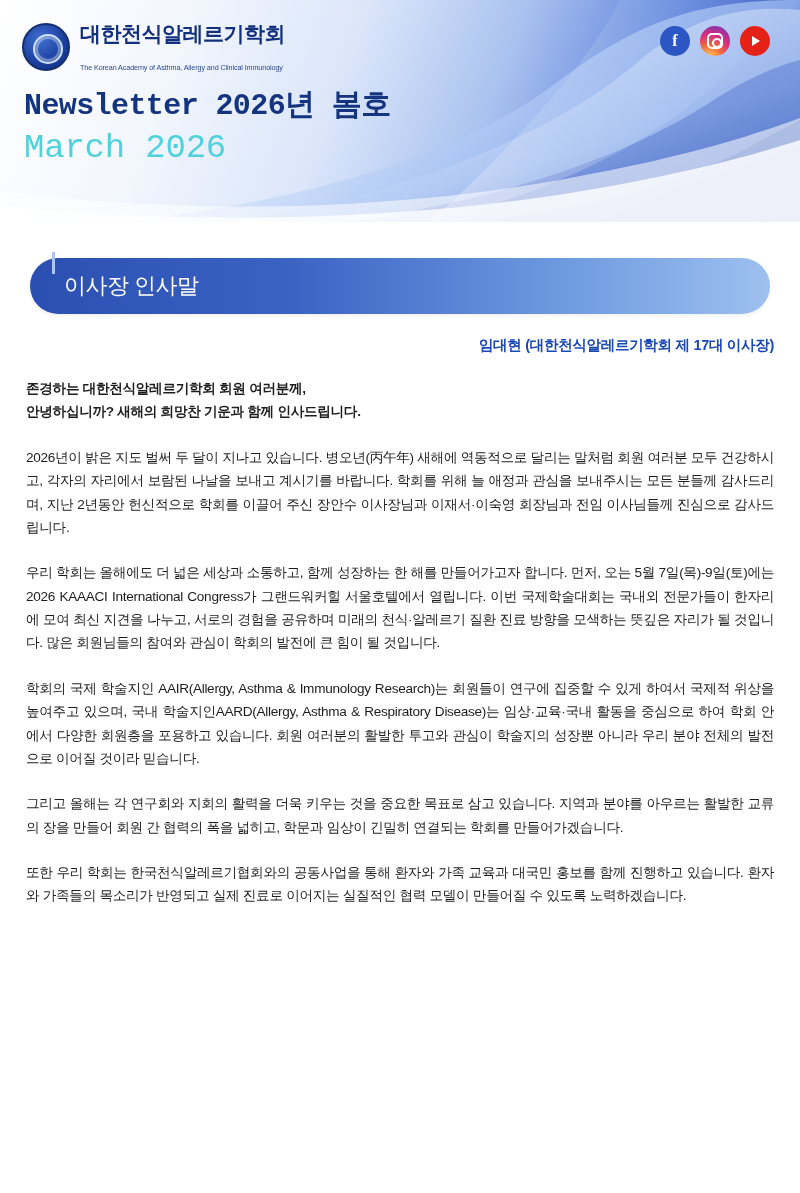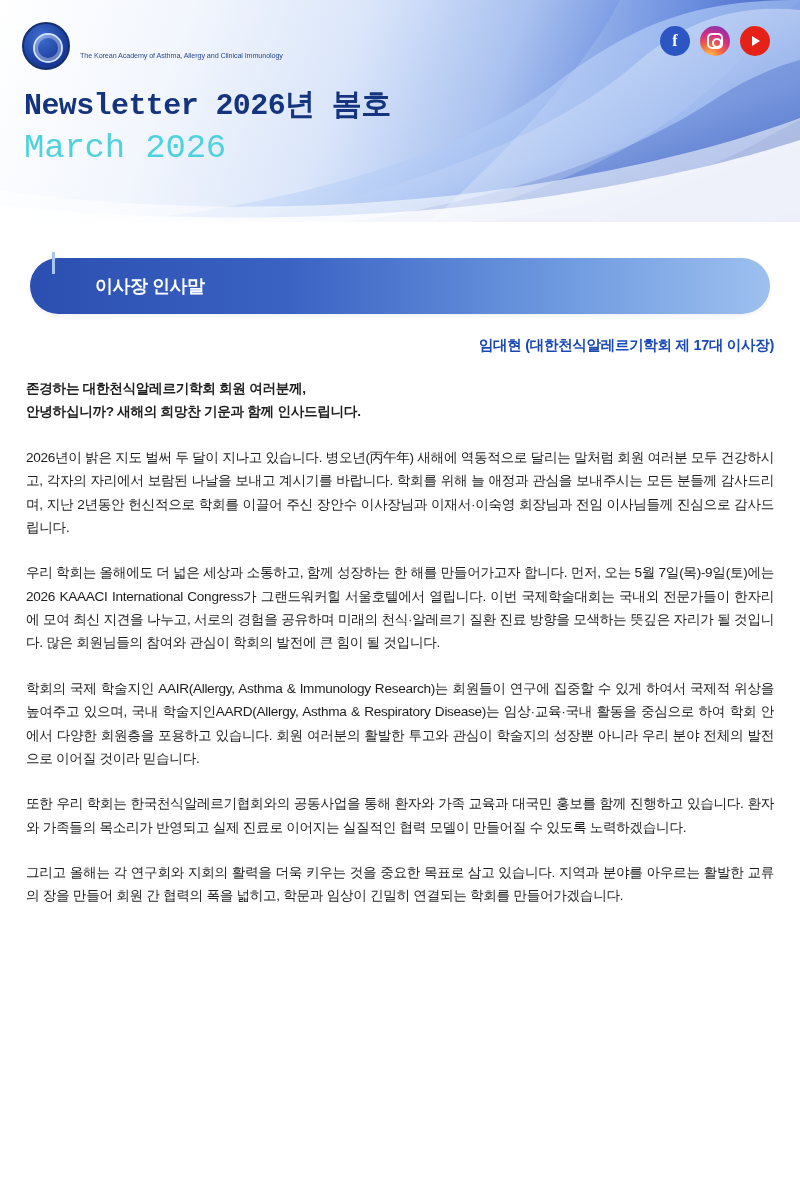--- a/index.html
+++ b/index.html
@@ -149,24 +149,23 @@
   .section-bar .tick {
     position: absolute;
     left: 22px;
     top: -6px;
     width: 3px;
     height: 22px;
     background: #a9c4ef;
   }
   .section-title {
     color: #ffffff;
-    font-size: 18px;
-    font-weight: bold;
+    font-size: 22px;
+    font-weight: normal;
     letter-spacing: -0.5px;
-    margin-left: 31px;
   }
 
   
   .byline {
     text-align: right;
     padding: 22px 26px 0 22px;
     color: #1a49b5;
     font-size: 14.5px;
     font-weight: bold;
     letter-spacing: -0.3px;
@@ -213,20 +212,21 @@
     <path d="M800,60 L800,222 L350,222 C520,196 640,150 720,96 C752,76 778,66 800,60 Z" fill="#3a5cc0" opacity="0.35"></path>
     <path d="M800,120 L800,222 L470,222 C600,208 700,176 762,140 C780,130 792,124 800,120 Z" fill="#1f3ea0" opacity="0.35"></path>
     <path d="M0,190 C170,215 380,212 560,180 C680,158 740,140 800,118 L800,222 L0,222 Z" fill="#ffffff" opacity="0.55"></path>
     <path d="M0,206 C200,226 420,220 600,188 C700,170 750,156 800,140 L800,222 L0,222 Z" fill="#ffffff" opacity="0.8"></path>
     <path d="M430,222 C560,190 660,140 730,70 C760,40 782,18 800,0 L800,0 L620,0 C590,60 520,140 430,222 Z" fill="url(#g3)" opacity="0.35"></path>
   </svg>
 
   <div class="logo-wrap">
     <div class="logo-mark"></div>
     <div>
+      <div class="logo-text-ko">대한천식알레르기학회</div>
       <div class="logo-text-en">The Korean Academy of Asthma, Allergy and Clinical Immunology</div>
     </div>
   </div>
 
   <div class="social">
     <div class="social-btn social-fb">
       <span>f</span>
     </div>
     <div class="social-btn social-ig">
       <span class="ig-glyph"></span>
@@ -249,15 +249,15 @@
   </div>
 </div>
 
 <div class="byline">임대현 (대한천식알레르기학회 제 17대 이사장)</div>
 
 <div class="letter">
   <p class="lead">존경하는 대한천식알레르기학회 회원 여러분께,<br>안녕하십니까? 새해의 희망찬 기운과 함께 인사드립니다.</p>
   <p>2026년이 밝은 지도 벌써 두 달이 지나고 있습니다. 병오년(丙午年) 새해에 역동적으로 달리는 말처럼 회원 여러분 모두 건강하시고, 각자의 자리에서 보람된 나날을 보내고 계시기를 바랍니다. 학회를 위해 늘 애정과 관심을 보내주시는 모든 분들께 감사드리며, 지난 2년동안 헌신적으로 학회를 이끌어 주신  장안수 이사장님과 이재서·이숙영 회장님과 전임 이사님들께 진심으로 감사드립니다.</p>
   <p>우리 학회는 올해에도 더 넓은 세상과 소통하고, 함께 성장하는 한 해를 만들어가고자 합니다. 먼저, 오는 5월 7일(목)-9일(토)에는 2026 KAAACI International Congress가 그랜드워커힐 서울호텔에서 열립니다. 이번 국제학술대회는 국내외 전문가들이 한자리에 모여 최신 지견을 나누고, 서로의 경험을 공유하며 미래의 천식·알레르기 질환 진료 방향을 모색하는 뜻깊은 자리가 될 것입니다. 많은 회원님들의 참여와 관심이 학회의 발전에 큰 힘이 될 것입니다.</p>
   <p>학회의 국제 학술지인 AAIR(Allergy, Asthma &amp; Immunology Research)는 회원들이 연구에 집중할 수 있게 하여서 국제적 위상을 높여주고 있으며,  국내 학술지인AARD(Allergy, Asthma &amp; Respiratory Disease)는 임상·교육·국내 활동을 중심으로 하여 학회 안에서 다양한 회원층을 포용하고 있습니다. 회원 여러분의 활발한 투고와 관심이 학술지의 성장뿐 아니라 우리 분야 전체의 발전으로 이어질 것이라 믿습니다.</p>
+  <p>그리고 올해는 각 연구회와 지회의 활력을 더욱 키우는 것을 중요한 목표로 삼고 있습니다. 지역과 분야를 아우르는 활발한 교류의 장을 만들어 회원 간 협력의 폭을 넓히고, 학문과 임상이 긴밀히 연결되는 학회를 만들어가겠습니다.</p>
   <p>또한 우리 학회는 한국천식알레르기협회와의 공동사업을 통해 환자와 가족 교육과 대국민 홍보를 함께 진행하고 있습니다. 환자와 가족들의 목소리가 반영되고 실제 진료로 이어지는 실질적인 협력 모델이 만들어질 수 있도록 노력하겠습니다.</p>
-  <p>그리고 올해는 각 연구회와 지회의 활력을 더욱 키우는 것을 중요한 목표로 삼고 있습니다. 지역과 분야를 아우르는 활발한 교류의 장을 만들어 회원 간 협력의 폭을 넓히고, 학문과 임상이 긴밀히 연결되는 학회를 만들어가겠습니다.</p>
 </div>
 
 </body></html>

